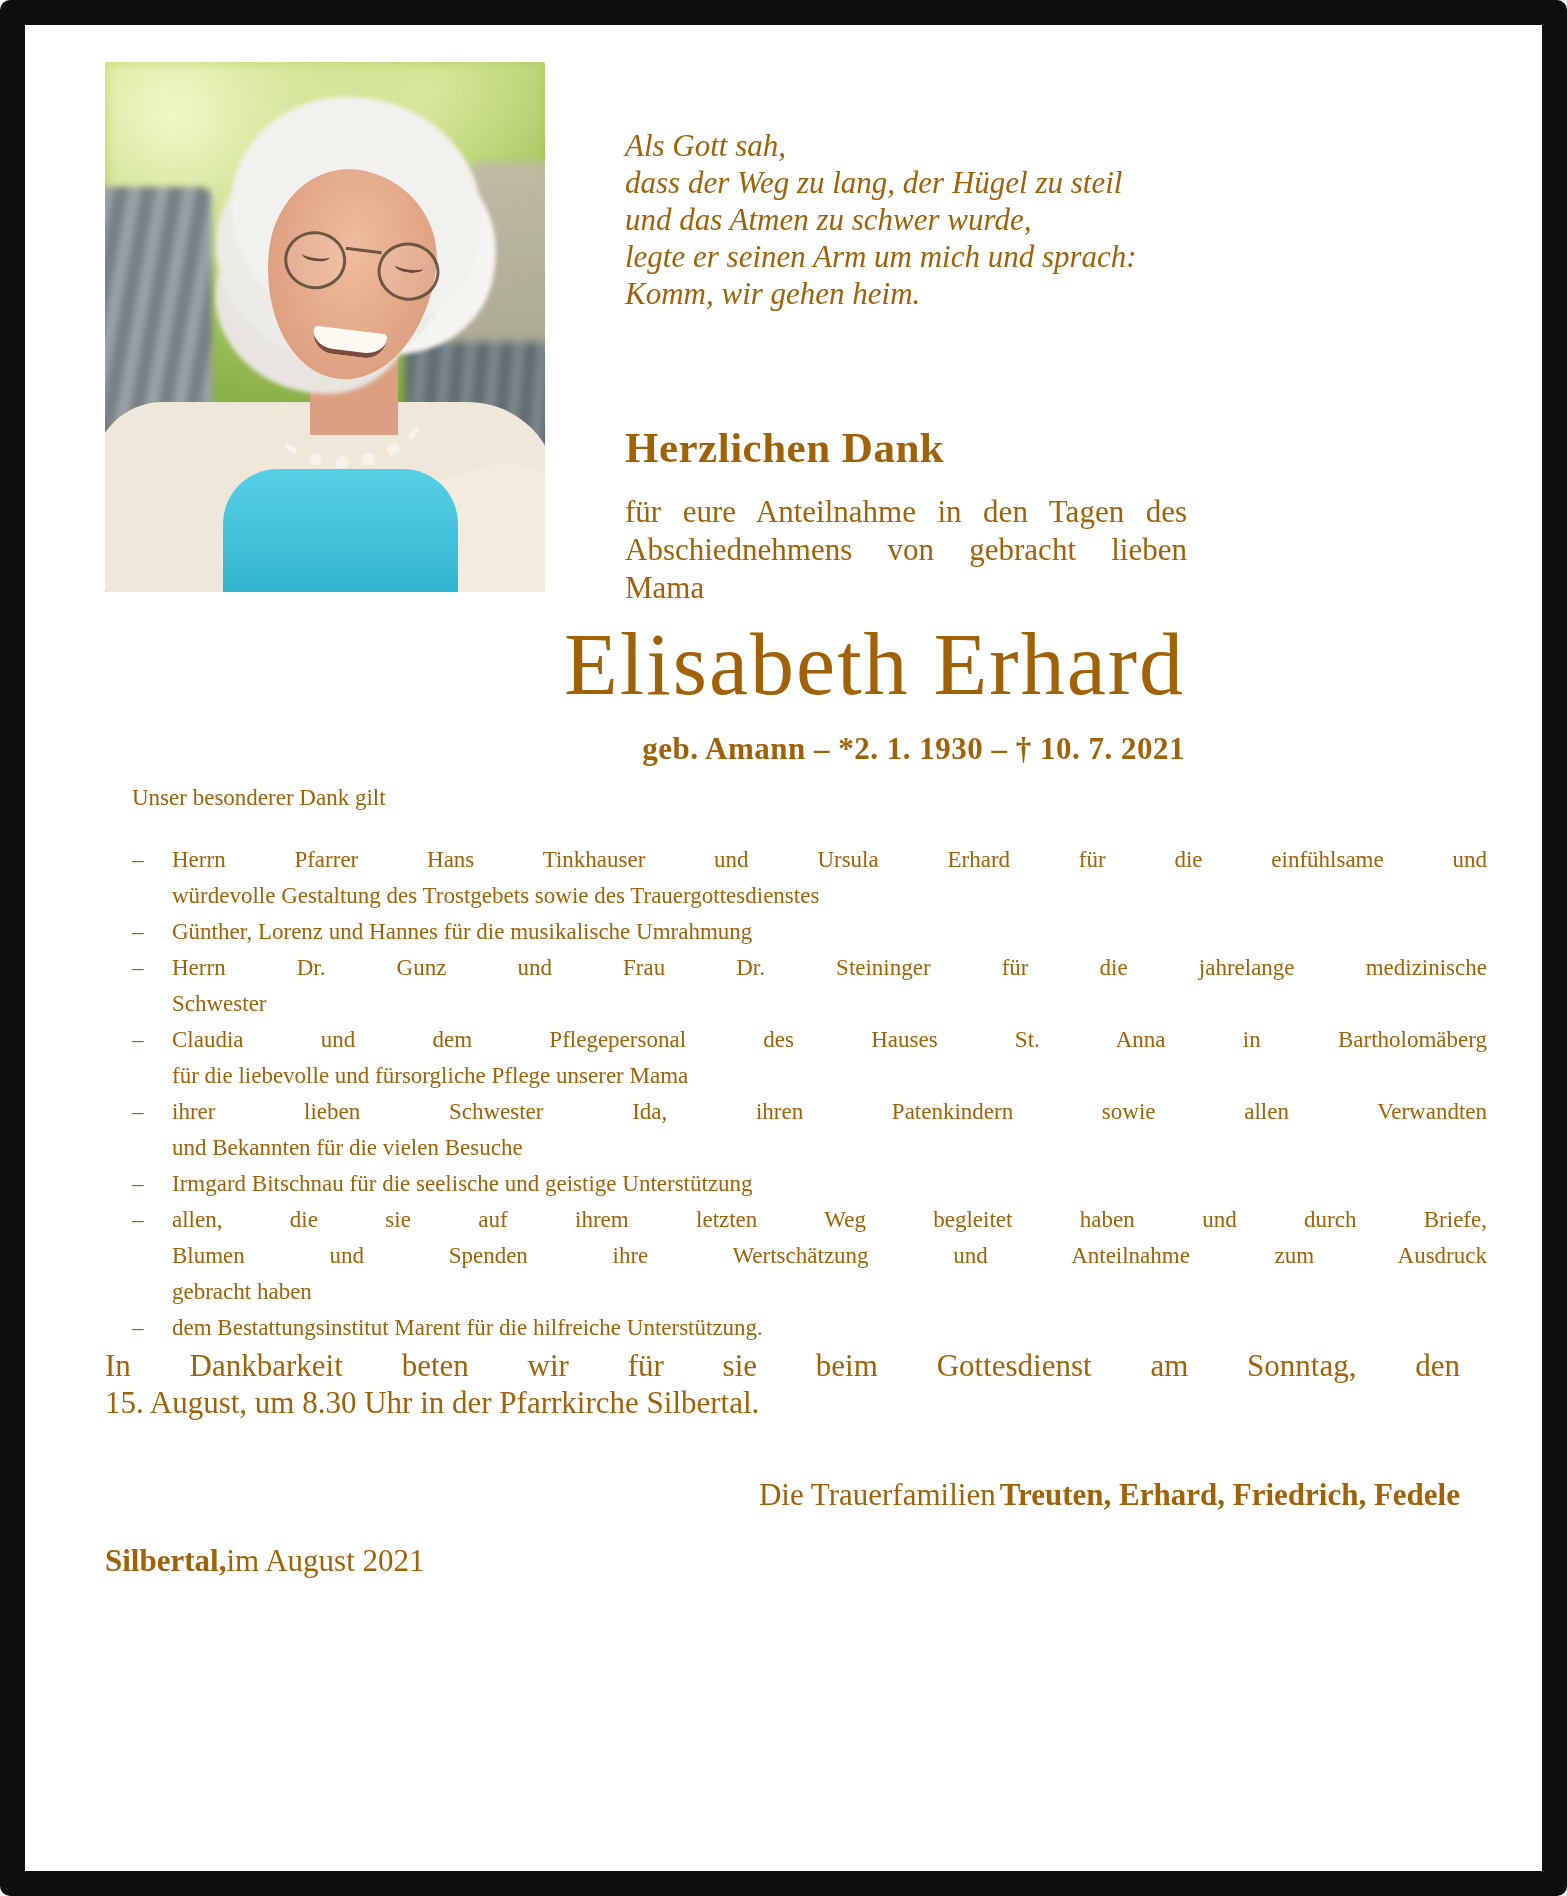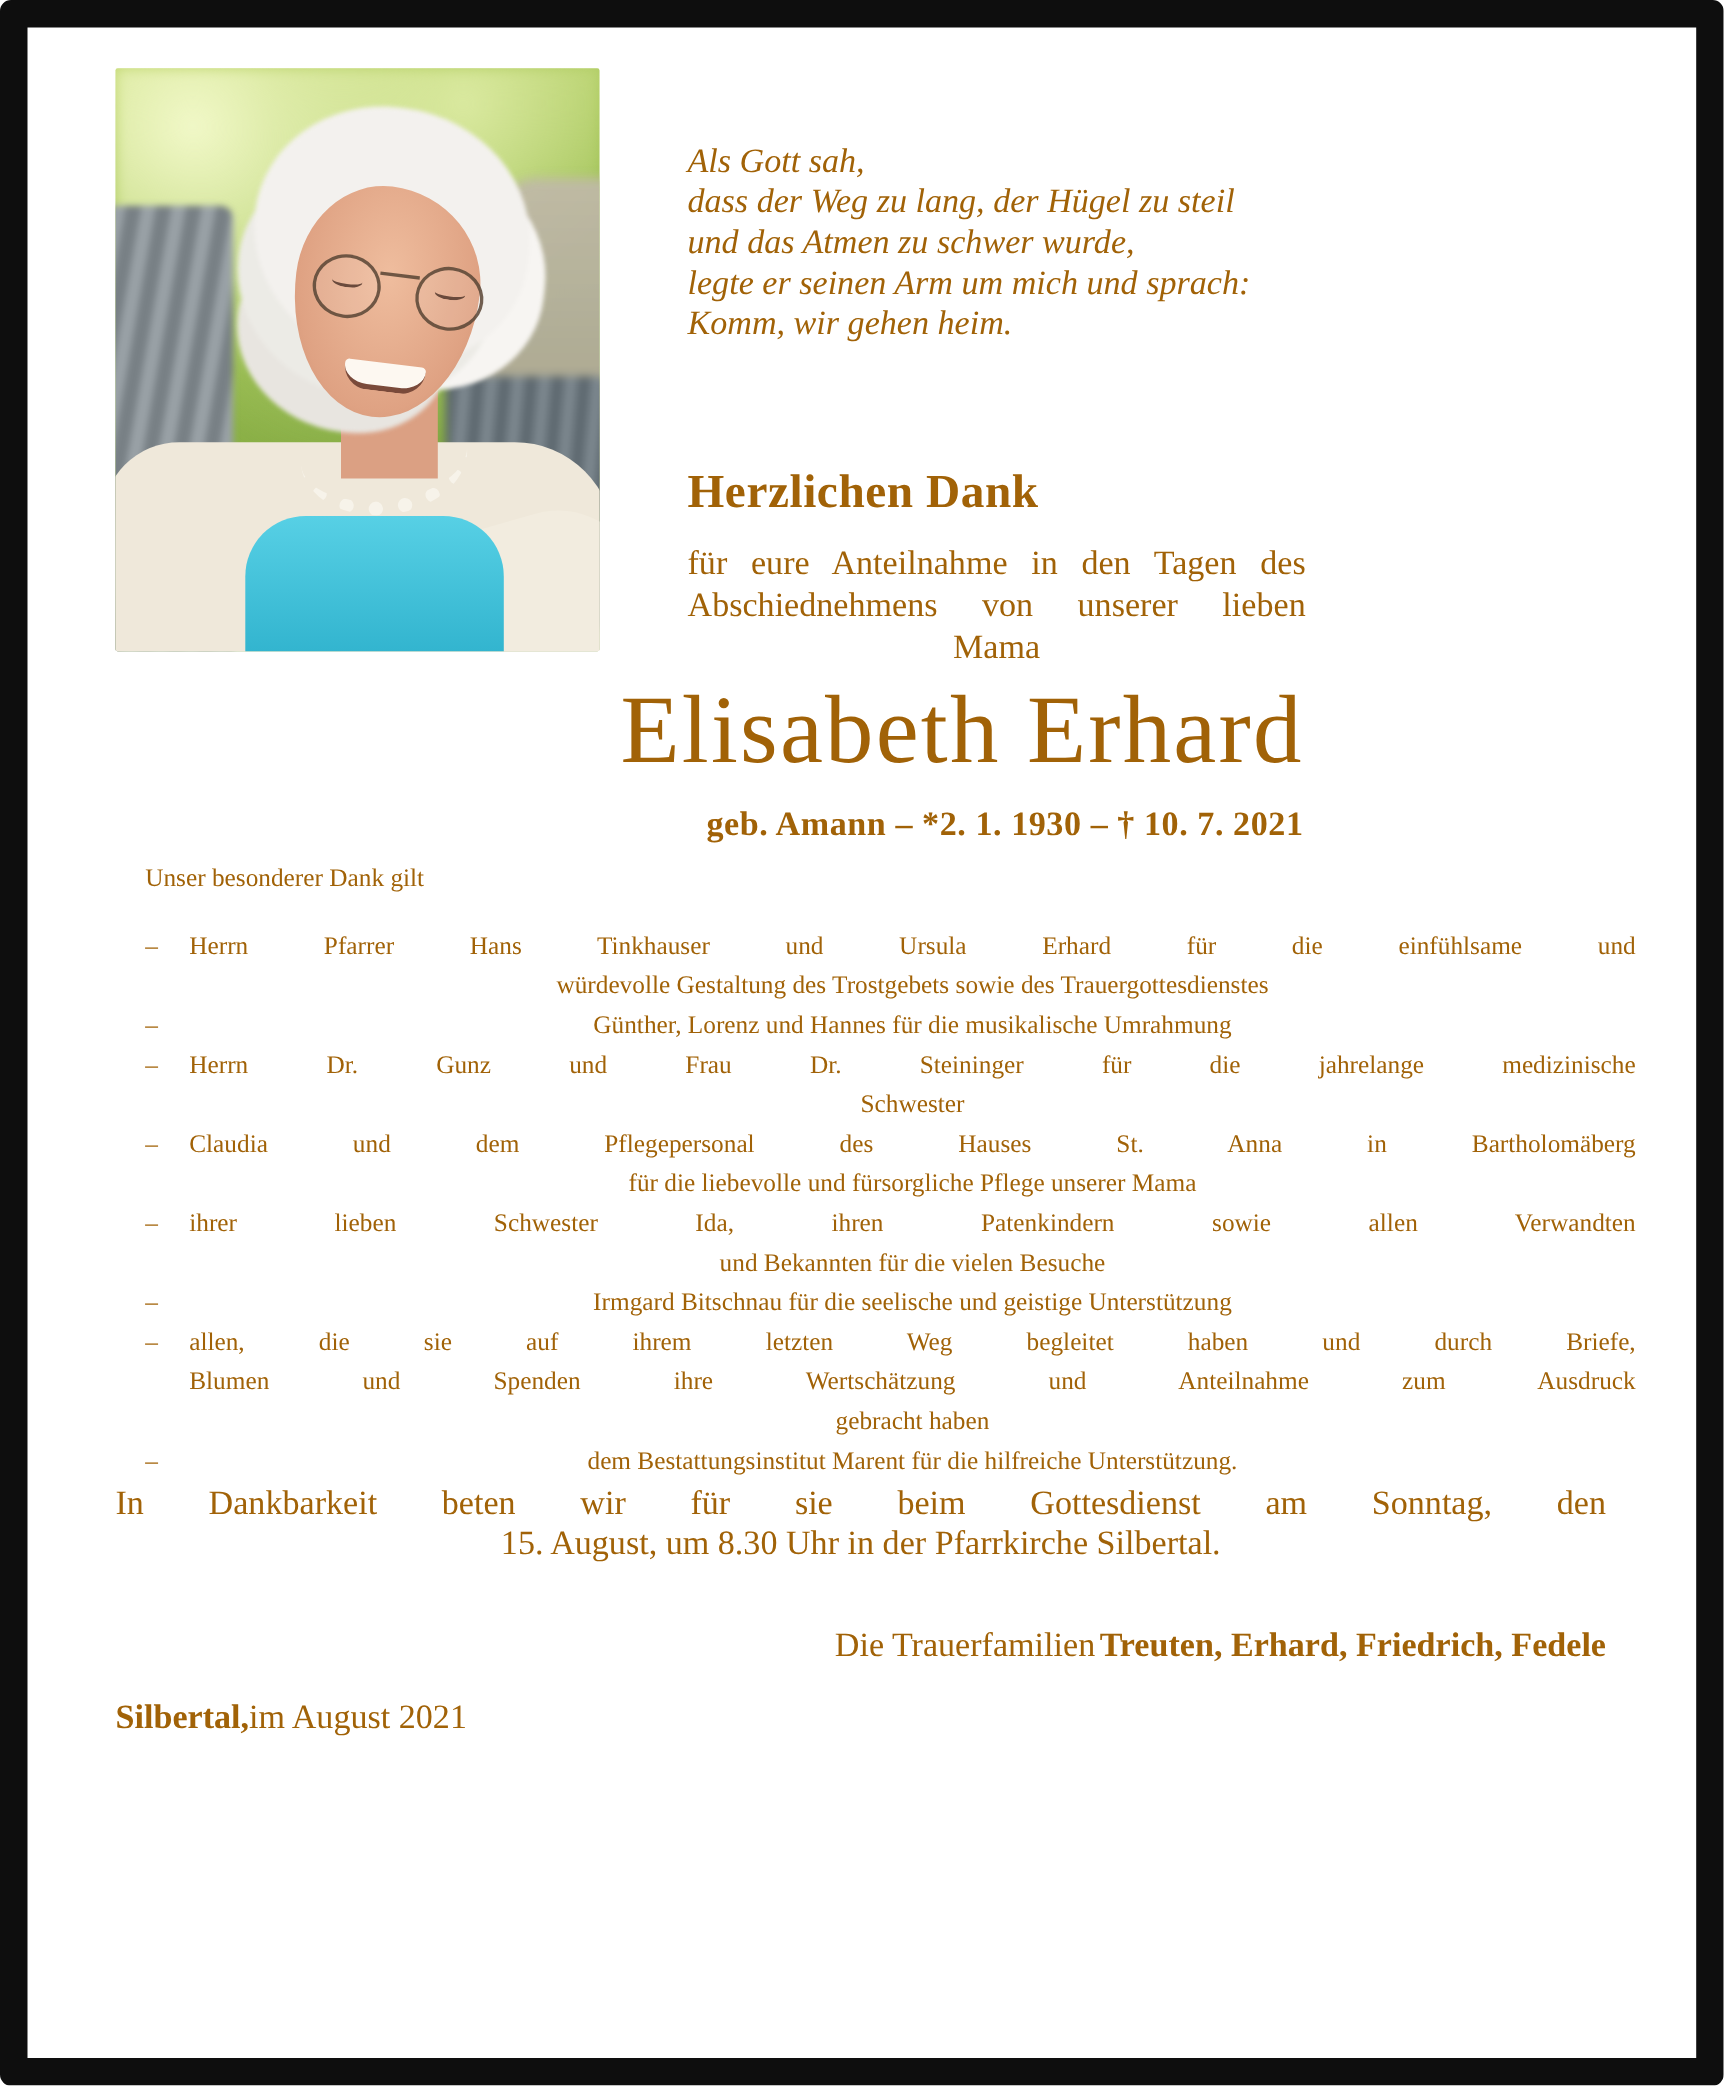--- a/index.html
+++ b/index.html
@@ -67,21 +67,21 @@
     background:#fdf8f1; border-bottom:5px solid #7a4a3a; border-radius:8px 8px 42px 42px; }
 
   
   .poem { position:absolute; left:600px; top:102px; width:575px;
     font-style:italic; font-size:31px; line-height:37px; }
   .thanks-head { position:absolute; left:600px; top:398px;
     font-size:43px; font-weight:700; letter-spacing:.5px; }
   .thanks-intro { position:absolute; left:600px; top:468px; width:562px;
     font-size:31px; line-height:38px; }
   .jline { text-align:justify; text-align-last:justify; }
-  .lastline { text-align:center; }
+  .lastline { text-align:left; }
 
   .name { position:absolute; left:80px; top:592px; width:1080px; text-align:right;
     font-size:88px; line-height:1.1; letter-spacing:2px; font-weight:400; }
   .dates { position:absolute; left:80px; top:706px; width:1080px; text-align:right;
     font-size:31px; font-weight:700; letter-spacing:.5px; }
 
   .acks { position:absolute; left:80px; top:755px; width:1355px;
     font-size:23px; line-height:36px;margin-left:27px; }
   .acks-intro { line-height:36px; }
   .acks ul { list-style:none; margin-top:26px; }
@@ -131,21 +131,21 @@
     <div>Als Gott sah,</div>
     <div>dass der Weg zu lang, der Hügel zu steil</div>
     <div>und das Atmen zu schwer wurde,</div>
     <div>legte er seinen Arm um mich und sprach:</div>
     <div>Komm, wir gehen heim.</div>
   </div>
 
   <div class="thanks-head">Herzlichen Dank</div>
   <div class="thanks-intro">
     <div class="jline">für eure Anteilnahme in den Tagen des</div>
-    <div class="jline">Abschiednehmens von unserer lieben</div>
+    <div class="jline">Abschiednehmens von gebracht lieben</div>
     <div class="lastline">Mama</div>
   </div>
 
   <div class="name">Elisabeth Erhard</div>
   <div class="dates">geb. Amann – *2. 1. 1930 – † 10. 7. 2021</div>
 
   <div class="acks">
     <div class="acks-intro">Unser besonderer Dank gilt</div>
     <ul>
       <li>

